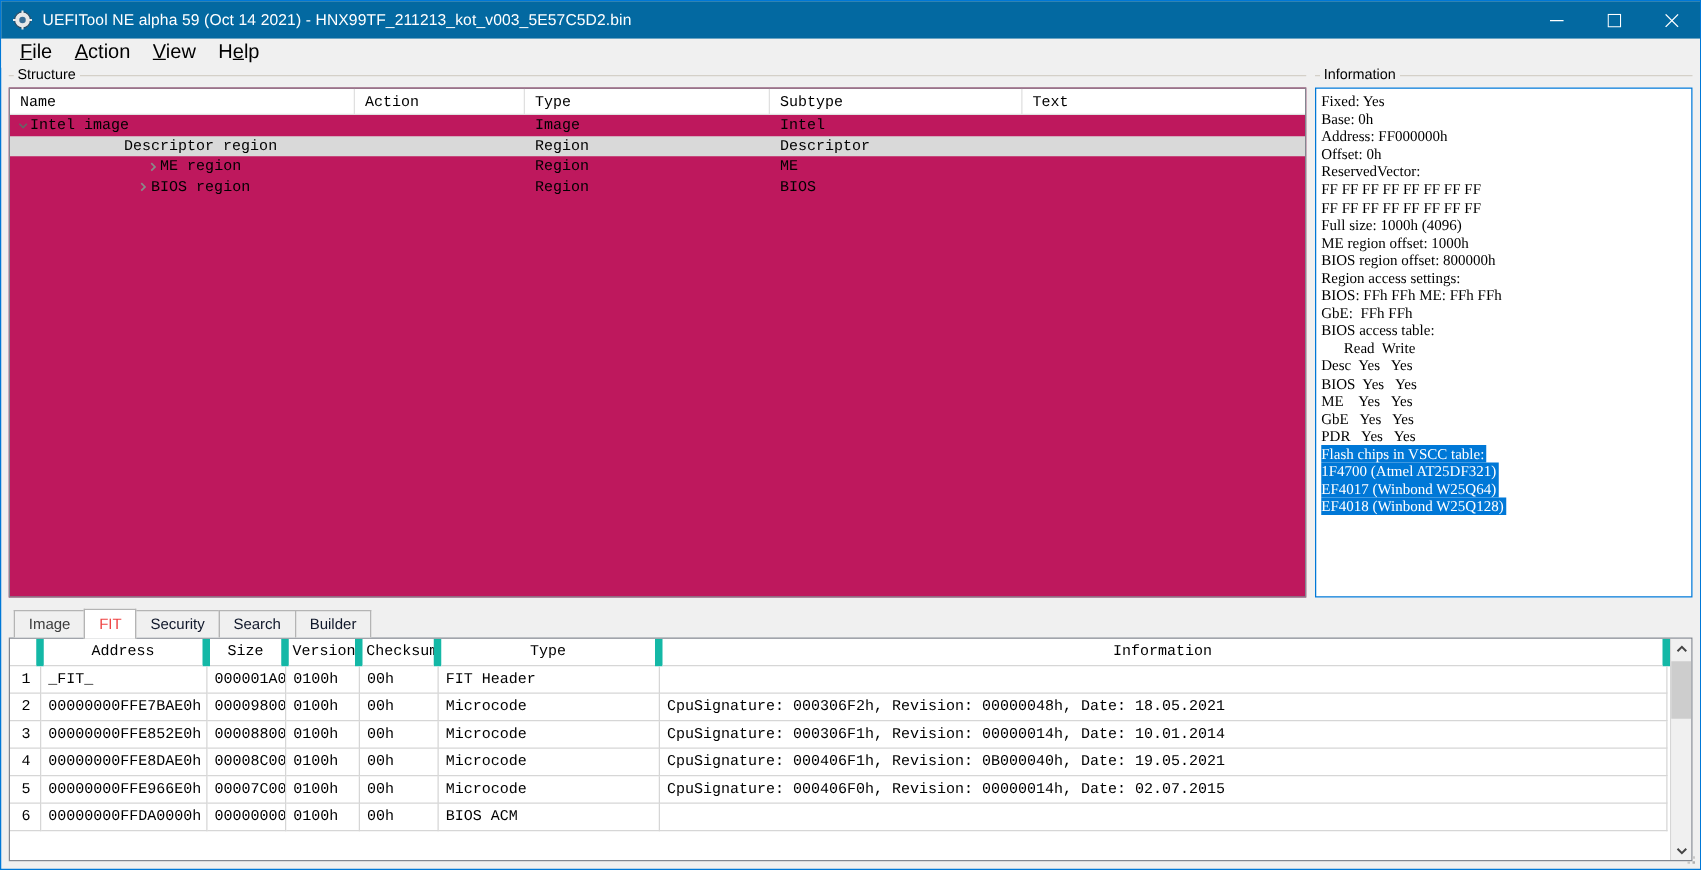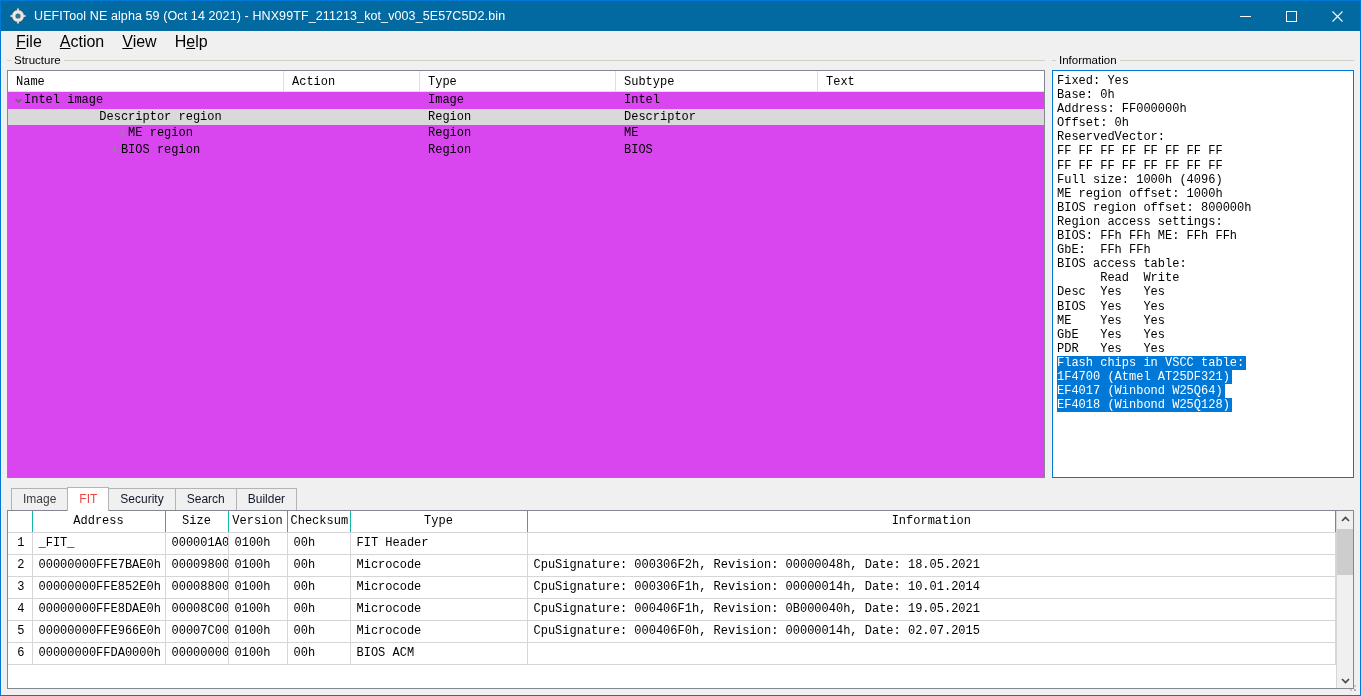--- a/index.html
+++ b/index.html
@@ -83,21 +83,21 @@
   .gb-information { width: 302px; min-width: 302px; }
   .gb-frame-line {
     position: absolute; left: 0; right: 0; top: 6px;
     height: 1px; background: #d4d0c8;
   }
   
   .tree {
     flex: 1 1 auto;
     margin-top: 8px;
     border: 1px solid #828790;
-    background: #d946ef;
+    background: #be185d;
     overflow: hidden;
     position: relative;
   }
   .tree-header {
     display: flex;
     height: 21px;
     background: #ffffff;
     border-bottom: 1px solid #e0e0e0;
     box-sizing: border-box;
   }
@@ -138,21 +138,21 @@
   }
   .chev svg { display:block; margin: 0 auto; }
   .indent-0 { padding-left: 4px; }
   .indent-1 { padding-left: 17px; justify-content: center; }
   
   .infobox {
     flex: 1 1 auto;
     margin-top: 8px;
     border: 1px solid #0078d7;
     background: #ffffff;
-    font-family: Liberation Mono, monospace;
+    font-family: Liberation Serif, serif;
     font-size: 12px;
     line-height: 14.1px;
     color: #000;
     padding: 3px 2px 2px 4px;
     box-sizing: border-box;
     overflow: hidden;
     white-space: pre;
   }
   .info-line { display: block; white-space: pre; }
   .info-line.sel {
@@ -216,21 +216,21 @@
     border-collapse: collapse;
     width: 100%;
     table-layout: fixed;
     font-family: "Liberation Mono", "DejaVu Sans Mono", monospace;
     font-size: 12px;
     color: #000;
   }
   table.fit th {
     font-weight: normal;
     height: 21px;
-    border-right: 1px solid #14b8a6;
+    border-right: 6px solid #14b8a6;
     border-bottom: 1px solid #d6d6d6;
     background: #ffffff;
     text-align: center;
     padding: 0 3px;
     box-sizing: border-box;
     overflow: hidden; white-space: nowrap;
   }
   table.fit td {
     height: 22px;
     border-right: 1px solid #d6d6d6;

